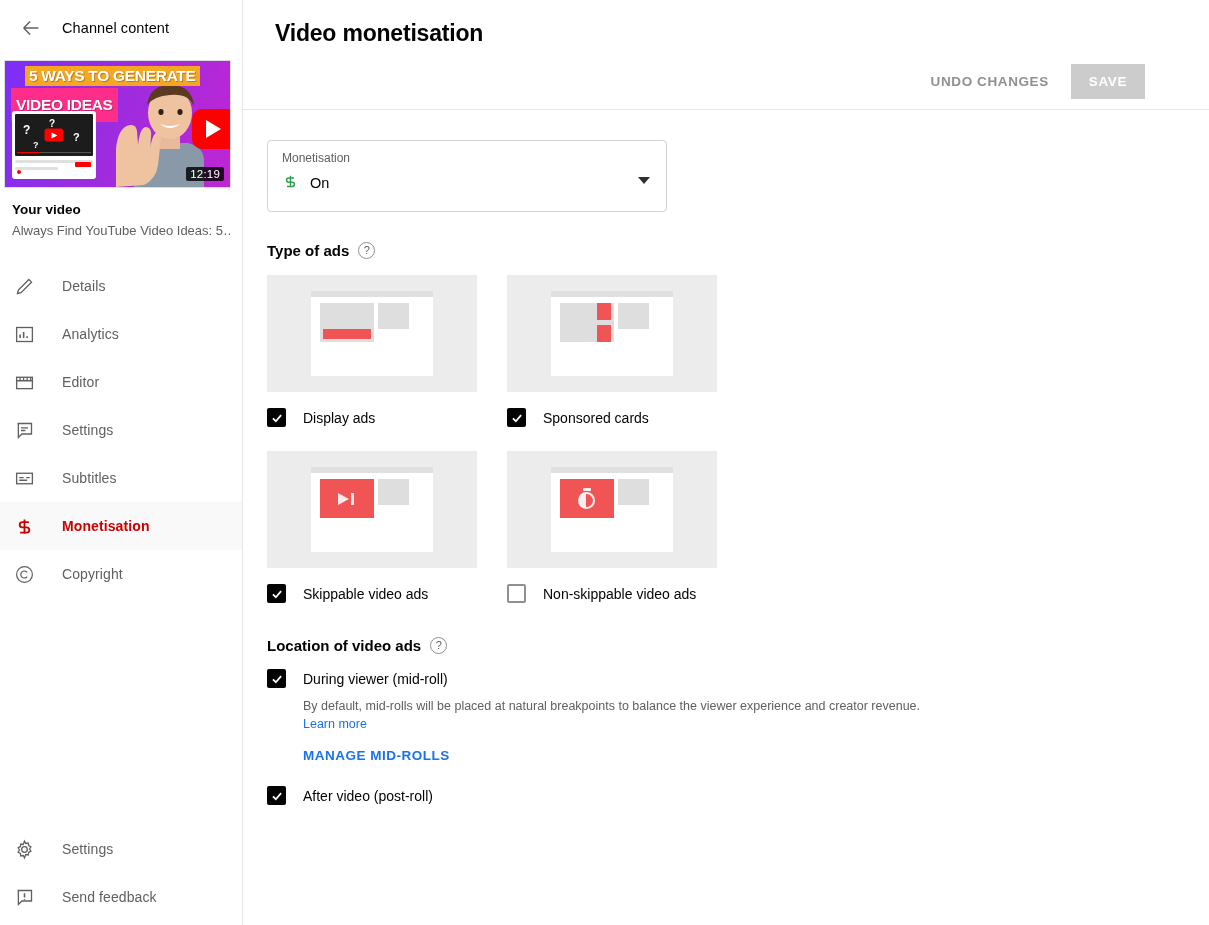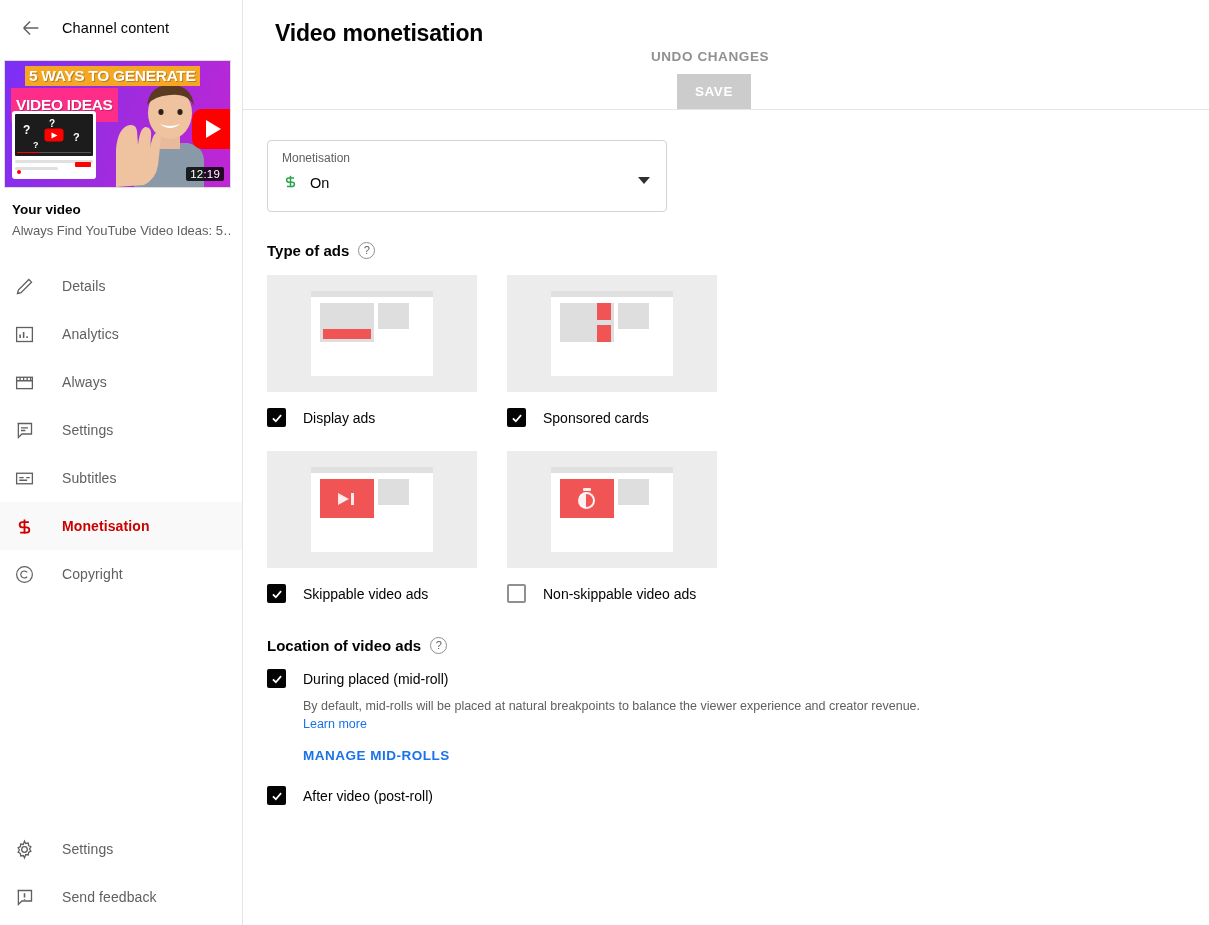--- a/index.html
+++ b/index.html
@@ -98,21 +98,21 @@
   .nav-item.active .nav-label { font-weight: bold; }
 
   .nav-bottom { position: absolute; bottom: 4px; left: 0; width: 100%; }
 
   
   .main { flex: 1; height: 925px; position: relative; background: #fff; }
   .main-header { padding: 0 32px; }
   .page-title { font-size: 23px; font-weight: bold; padding-top: 20px; letter-spacing: -.2px; }
   .action-row {
     display: flex; justify-content: flex-end; align-items: center;
-    height: 56px; padding-right: 32px; margin-top: 6px; flex-direction: column;
+    height: 56px; padding-right: 32px; margin-top: 6px;
   }
   .btn-undo {
     font-size: 13.5px; font-weight: bold; color: #909090; letter-spacing: .6px;
     padding: 10px 14px; cursor: pointer; background: none; border: none;
     font-family: inherit;
   }
   .btn-save {
     font-size: 13.5px; font-weight: bold; color: #ffffff; letter-spacing: .6px;
     background: #cccccc; border: none; padding: 10px 18px; margin-left: 8px;
     cursor: default; font-family: inherit;
@@ -287,21 +287,21 @@
         <span class="nav-label">Analytics</span>
       </div>
 
       <div class="nav-item">
         <span class="ic">
           <svg viewBox="0 0 24 24" fill="none" stroke="#606060" stroke-width="1.5">
             <rect x="3" y="6" width="18" height="13"></rect>
             <path d="M3 10h18M7 6v4M11 6v4M15 6v4M19 6v4"></path>
           </svg>
         </span>
-        <span class="nav-label">Always</span>
+        <span class="nav-label">Editor</span>
       </div>
 
       <div class="nav-item">
         <span class="ic">
           <svg viewBox="0 0 24 24" fill="none" stroke="#606060" stroke-width="1.5">
             <path d="M4 4h16v12H9l-4 4V4z"></path>
             <path d="M8 9h8M8 12h5"></path>
           </svg>
         </span>
         <span class="nav-label">Settings</span>
@@ -495,21 +495,21 @@
         <span class="help-icon">?</span>
       </div>
 
 
       <div class="loc-row">
         <span class="cbox on">
           <svg viewBox="0 0 24 24" fill="none" stroke="#ffffff" stroke-width="3">
               <path d="M5 12.5l5 5L19 7"></path>
             </svg>
         </span>
-        <span class="cb-label">During placed (mid-roll)</span>
+        <span class="cb-label">During viewer (mid-roll)</span>
       </div>
 
       <div class="loc-note">
         <span>By default, mid-rolls will be placed at natural breakpoints to balance the viewer experience and creator revenue.</span>
         <span class="link link-block">Learn more</span>
       </div>
 
       <div class="manage-link">MANAGE MID-ROLLS</div>
 
       <div class="loc-row" style="margin-top:22px;">

